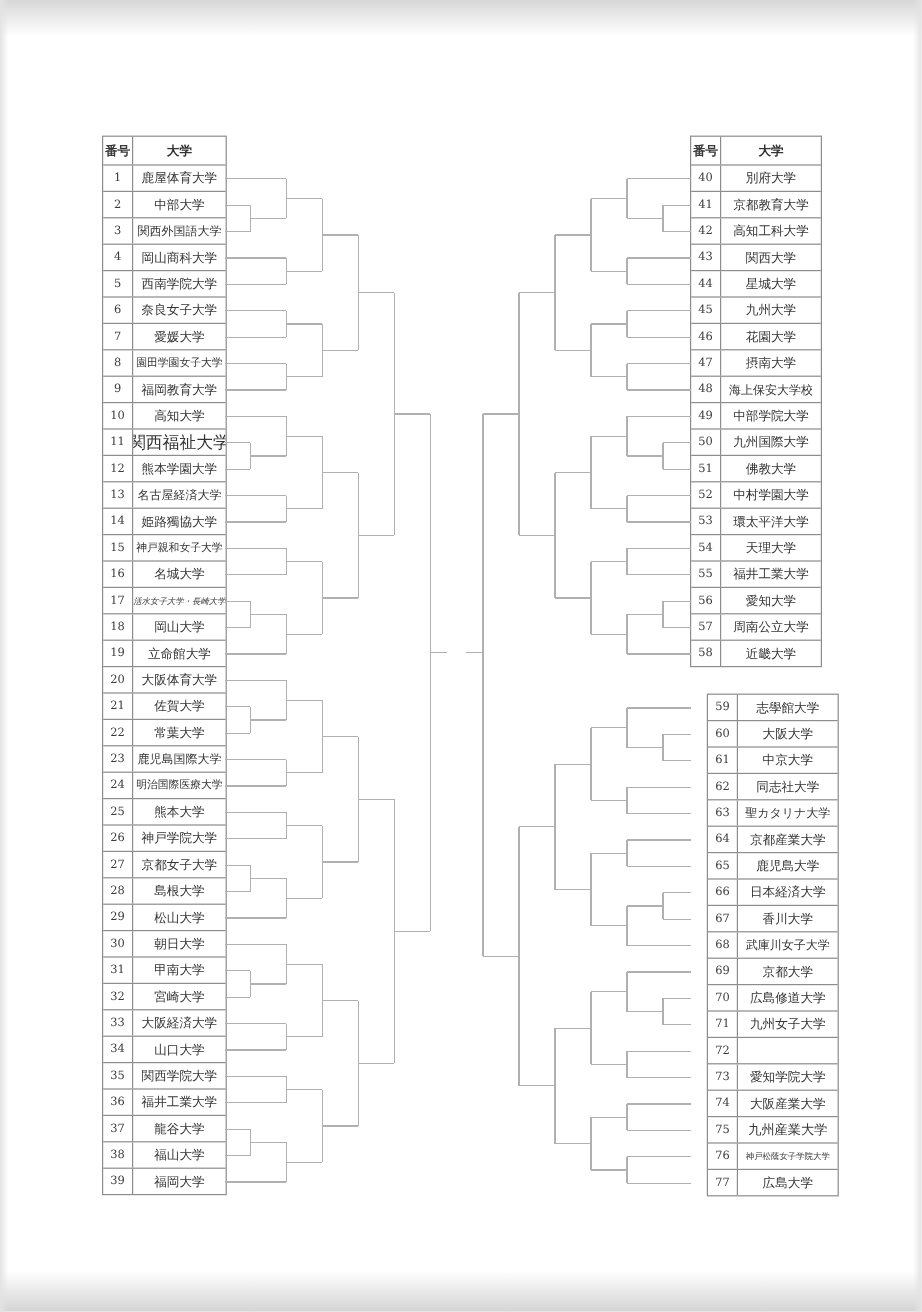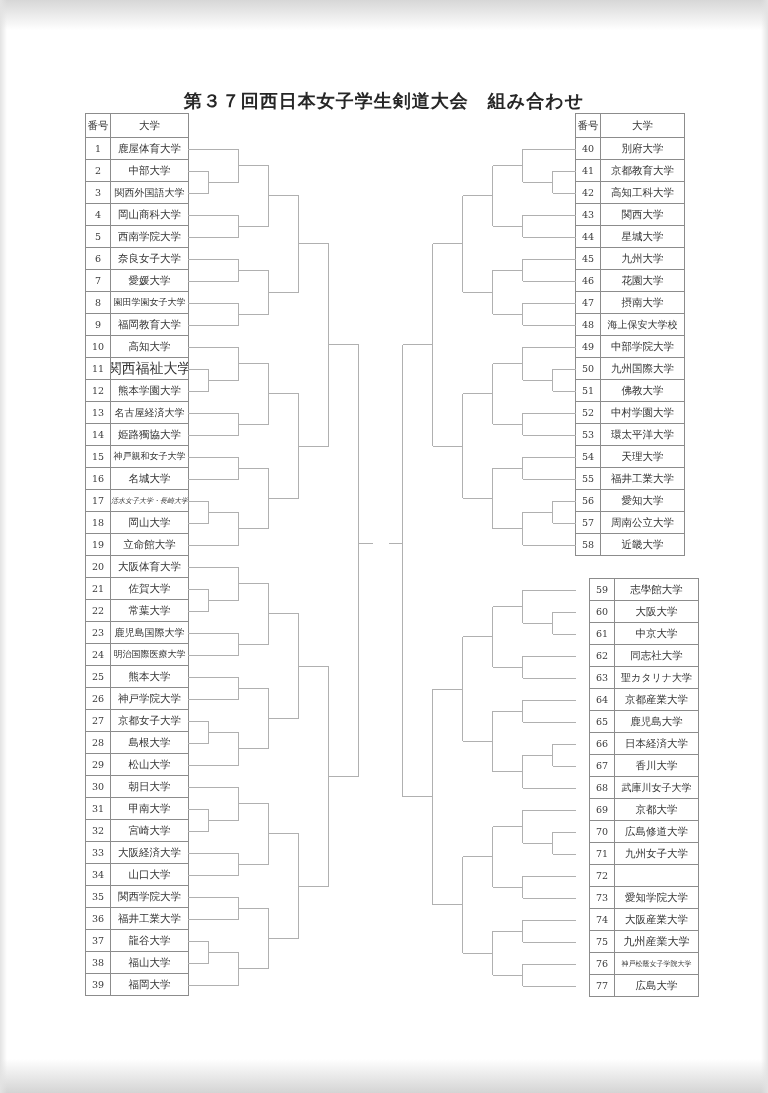--- a/index.html
+++ b/index.html
@@ -17,35 +17,34 @@
     background:linear-gradient(to right,#e3e3e3,rgba(255,255,255,0));}
   .edge-right{position:absolute;right:0;top:0;bottom:0;width:7px;
     background:linear-gradient(to left,#e3e3e3,rgba(255,255,255,0));}
   .title{
     position:absolute;top:88px;left:0;width:768px;height:26px;
     margin:0;font-size:18px;font-weight:600;color:#262626;
     text-align:center;letter-spacing:1px;line-height:26px;
   }
   .stable{position:absolute;background:#ffffff;border:1px solid #8c8c8c;color:#343434;}
   .thead,.trow{display:flex;align-items:stretch;}
-  .thead{height:23px;border-bottom:1px solid #8c8c8c;}
+  .thead{height:23px;border-bottom:1px solid #8c8c8c;font-weight:bold;}
   .trow{height:21px;border-bottom:1px solid #8c8c8c;}
   .trow:last-child{border-bottom:none;}
   .cnum{width:24px;border-right:1px solid #8c8c8c;display:flex;align-items:center;justify-content:center;
         font-size:9.5px;color:#3a3a3a;}
   .cname{flex:1;display:flex;align-items:center;justify-content:center;
         font-size:10.5px;color:#343434;white-space:nowrap;overflow:hidden;}
   .thead .cnum,.thead .cname{font-size:10.5px;}
   svg.bracket{position:absolute;left:0;top:0;}
 </style>
 </head>
 <body>
 
 <div class="page">
-  <h1 class="title">第３７回西日本女子学生剣道大会　組み合わせ</h1>
 
   <div class="stable" id="table-left" style="left:85px;top:113px;width:102px;">
       <div class="thead">
         <div class="cnum">番号</div>
         <div class="cname">大学</div>
       </div>
       <div class="trow">
         <div class="cnum">1</div>
         <div class="cname" style="font-size: 10.5px;">鹿屋体育大学</div>
       </div>

